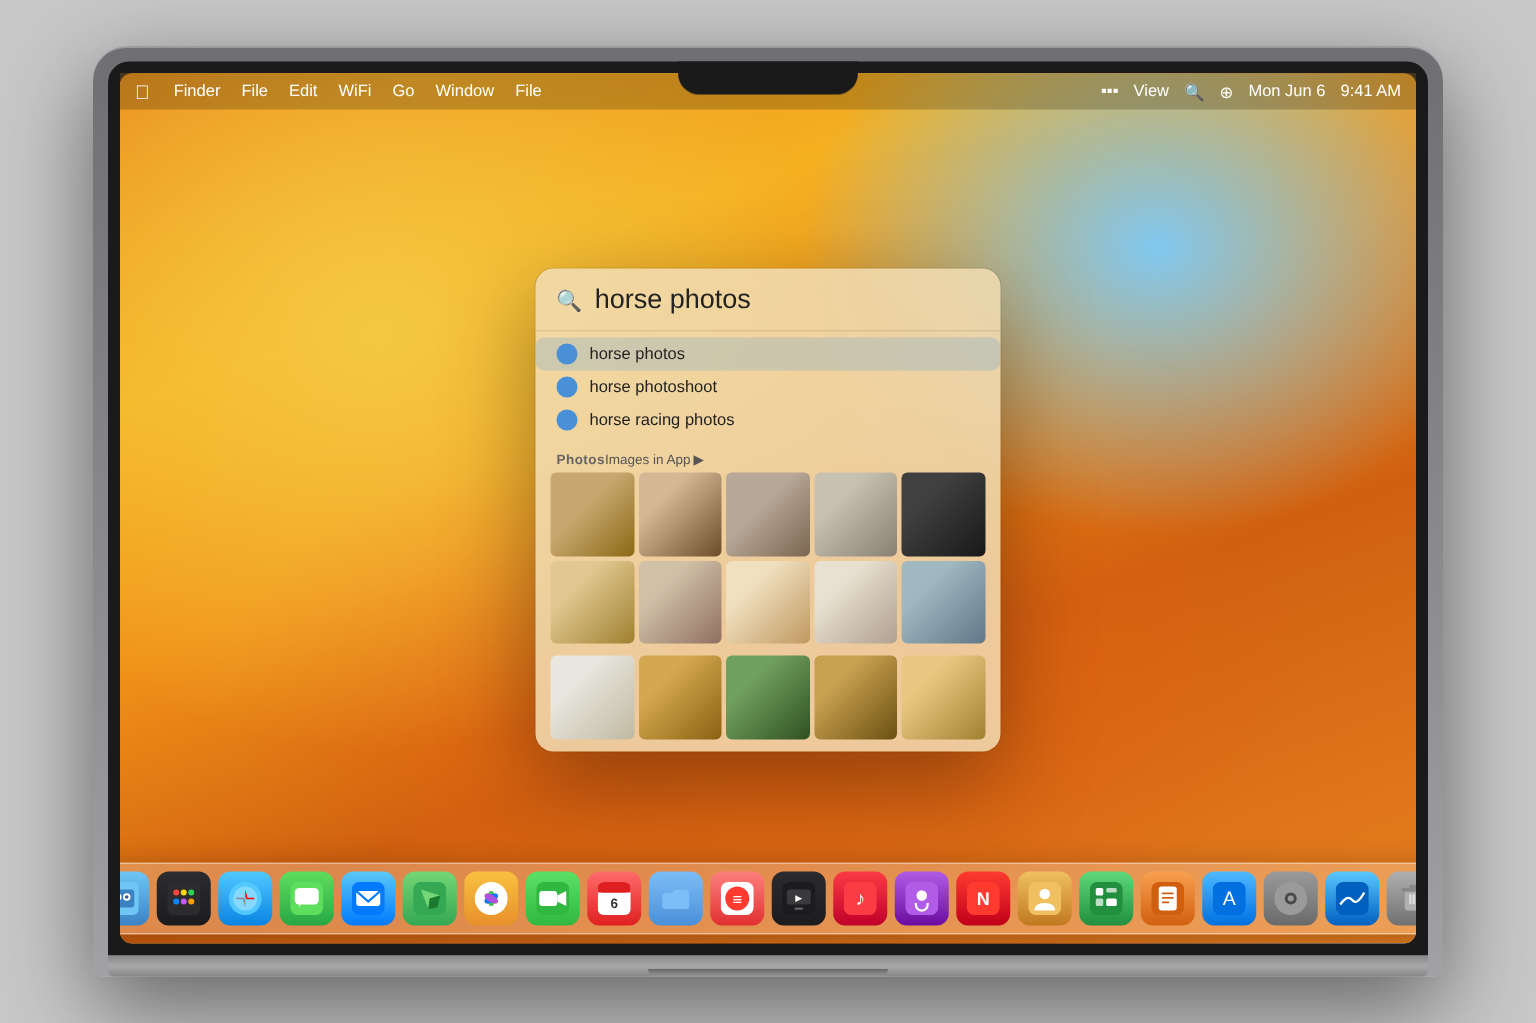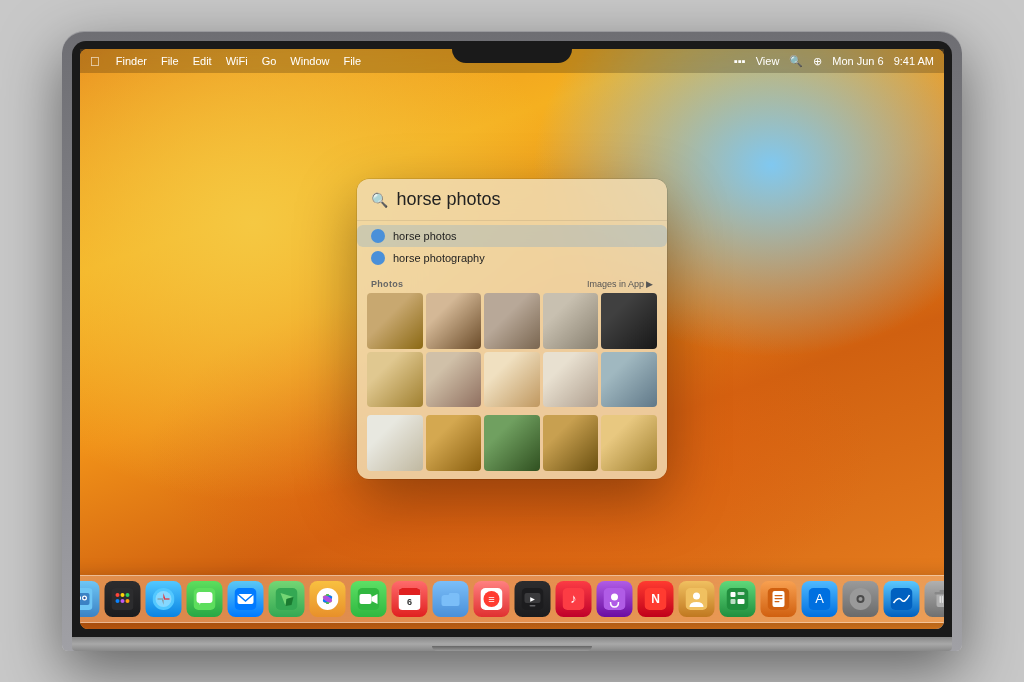--- a/index.html
+++ b/index.html
@@ -203,21 +203,20 @@
       justify-content: center;
     }
     .suggestion-text {
       font-size: 11px;
       color: #222;
     }
 
     .section-header {
       display: flex;
       align-items: center;
-      justify-content: space-between;
       padding: 6px 14px 2px;
     }
     .section-title {
       font-size: 9px;
       font-weight: 600;
       color: #666;
       text-transform: capitalize;
       letter-spacing: 0.3px;
     }
     .search-in-app {
@@ -349,21 +348,25 @@
           <input class="spotlight-input" type="text" value="horse photos" style="">
         </div>
 
         <div class="suggestions">
           <div class="suggestion-item spotlight-highlight">
             <div class="suggestion-dot" style="background:#4a90d9;"></div>
             <span class="suggestion-text">horse photos</span>
           </div>
           <div class="suggestion-item">
             <div class="suggestion-dot" style="background:#4a90d9;"></div>
-            <span class="suggestion-text">horse photography</span>
+            <span class="suggestion-text">horse photoshoot</span>
+          </div>
+          <div class="suggestion-item">
+            <div class="suggestion-dot" style="background:#4a90d9;"></div>
+            <span class="suggestion-text">horse racing photos</span>
           </div>
         </div>
 
         <div class="section-header">
           <span class="section-title">Photos</span>
           <span class="search-in-app">
             <span>Images in App</span>
             <span>▶</span>
           </span>
         </div>

